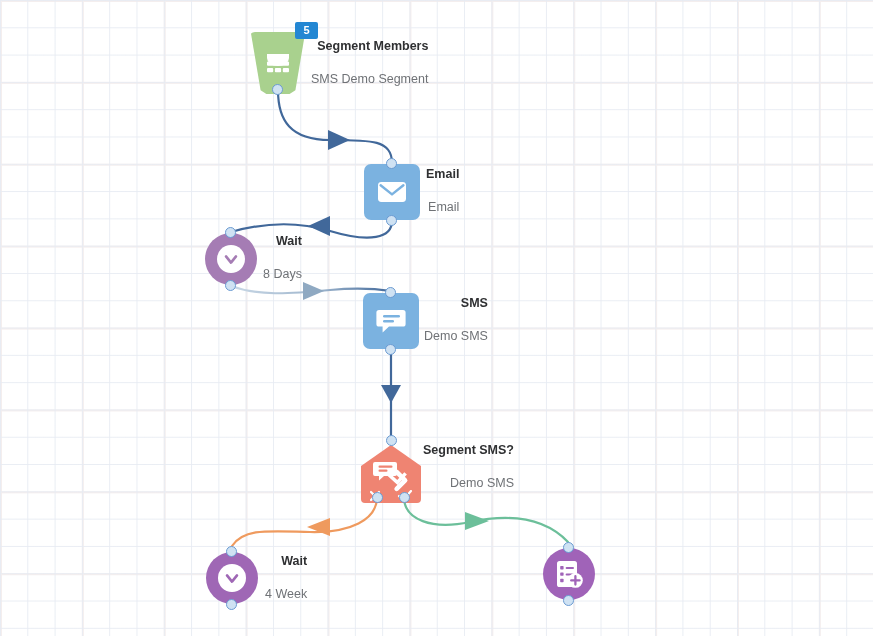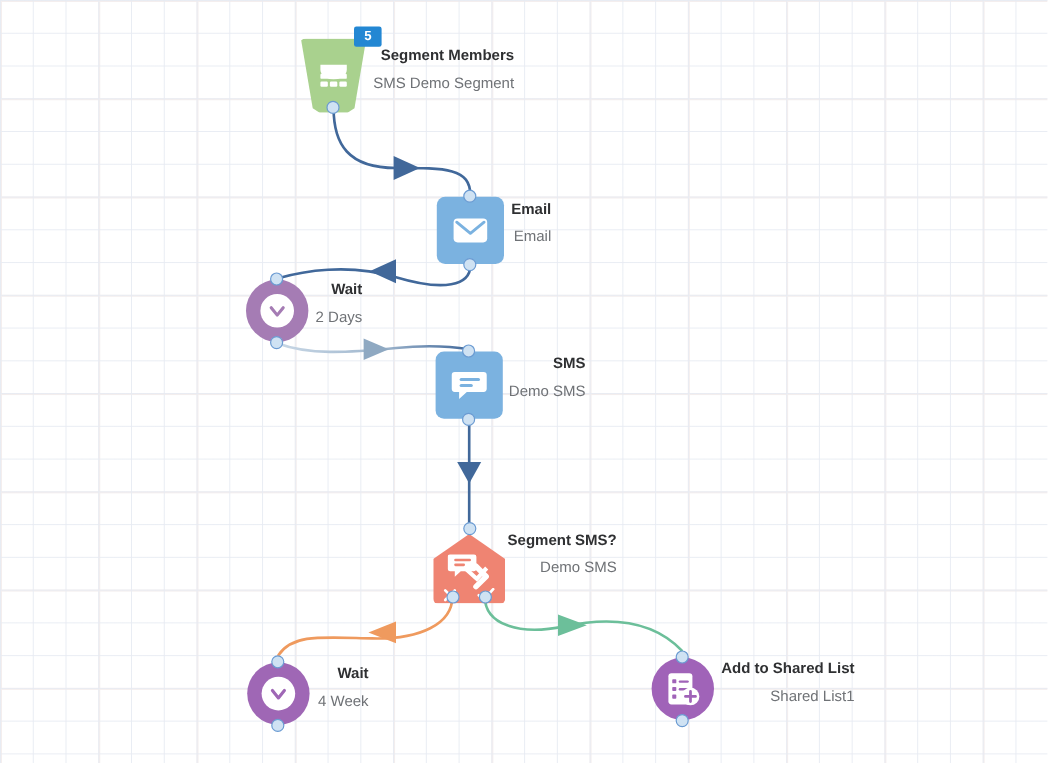--- a/index.html
+++ b/index.html
@@ -130,21 +130,21 @@
     font-weight: bold;
     color: #2f3032;
     line-height: 15px;
   }
   .label .sub {
     display: block;
     font-size: 12.5px;
     font-weight: normal;
     color: #6f7276;
     line-height: 16px;
-    margin-top: 7px;
+    margin-top: 17px;
   }
 
   .icon-svg { display: block; }
 </style>
 </head>
 <body>
 
 <div id="canvas">
 
   <svg id="edges" viewBox="0 0 873 636" width="873" height="636">
@@ -225,21 +225,21 @@
       <svg class="icon-svg" width="30" height="30" viewBox="0 0 30 30">
         <circle cx="15" cy="15" r="14" fill="#ffffff"></circle>
         <path d="M10,12.4 L15,18.6 L20,12.4" fill="none" stroke="#a57cb4" stroke-width="2.6" stroke-linecap="round" stroke-linejoin="round"></path>
       </svg>
     </div>
     <div class="port" style="left:20px; top:-6px;"></div>
     <div class="port" style="left:20px; top:47px;"></div>
   </div>
   <div class="label" style="left:263px; top:234px;">
     <span class="title">Wait</span>
-    <span class="sub">2 Days</span>
+    <span class="sub">8 Days</span>
   </div>
 
   <div class="node" style="left:363px; top:293px;">
     <div class="shape shape-square">
       <svg class="icon-svg" width="30" height="28" viewBox="0 0 30 28">
         <path d="M3,3 h24 a2.6,2.6 0 0 1 2.6,2.6 v11.4 a2.6,2.6 0 0 1 -2.6,2.6 h-14 l-6.4,6 v-6 h-3.6 a2.6,2.6 0 0 1 -2.6,-2.6 v-11.4 a2.6,2.6 0 0 1 2.6,-2.6 z" fill="#ffffff"></path>
         <rect x="7" y="8" width="17" height="2.6" rx="1.3" fill="#7bb2e0"></rect>
         <rect x="7" y="13" width="11" height="2.6" rx="1.3" fill="#7bb2e0"></rect>
       </svg>
     </div>
@@ -298,18 +298,14 @@
         <rect x="7.2" y="14.4" width="3.4" height="3.4" rx="0.7" fill="#a063b8"></rect>
         <rect x="12.6" y="15.4" width="8.4" height="2" rx="1" fill="#a063b8"></rect>
         <rect x="7.2" y="20.8" width="3.4" height="3.4" rx="0.7" fill="#a063b8"></rect>
         <circle cx="22.4" cy="22.4" r="7.4" fill="#ffffff"></circle>
         <path d="M22.4,18.2 L22.4,26.6 M18.2,22.4 L26.6,22.4" stroke="#a063b8" stroke-width="2.3" stroke-linecap="round"></path>
       </svg>
     </div>
     <div class="port" style="left:20px; top:-6px;"></div>
     <div class="port" style="left:20px; top:47px;"></div>
   </div>
-  <div class="label" style="left:601px; top:550px;">
-    <span class="title">Add to Shared List</span>
-    <span class="sub">Shared List1</span>
-  </div>
 
 </div>
 
 </body></html>

